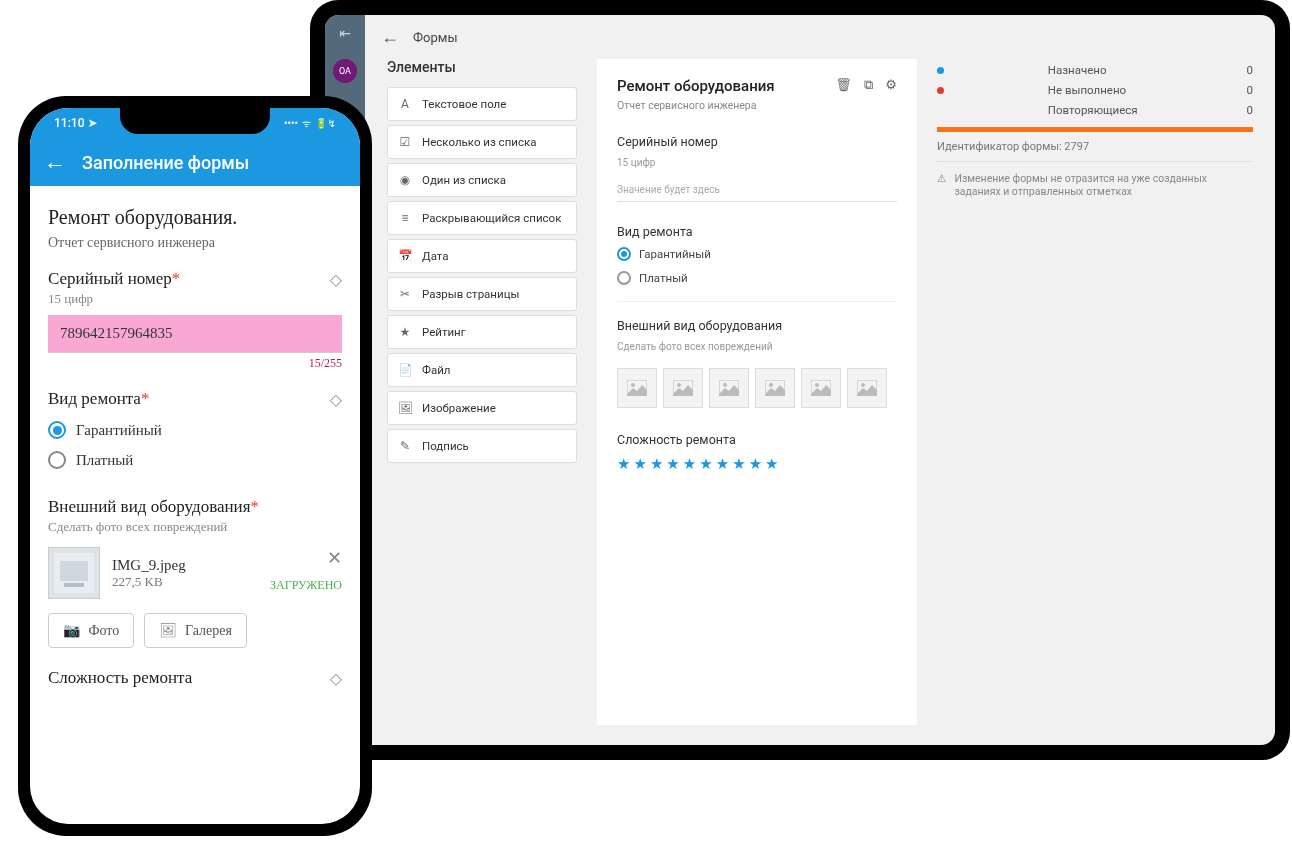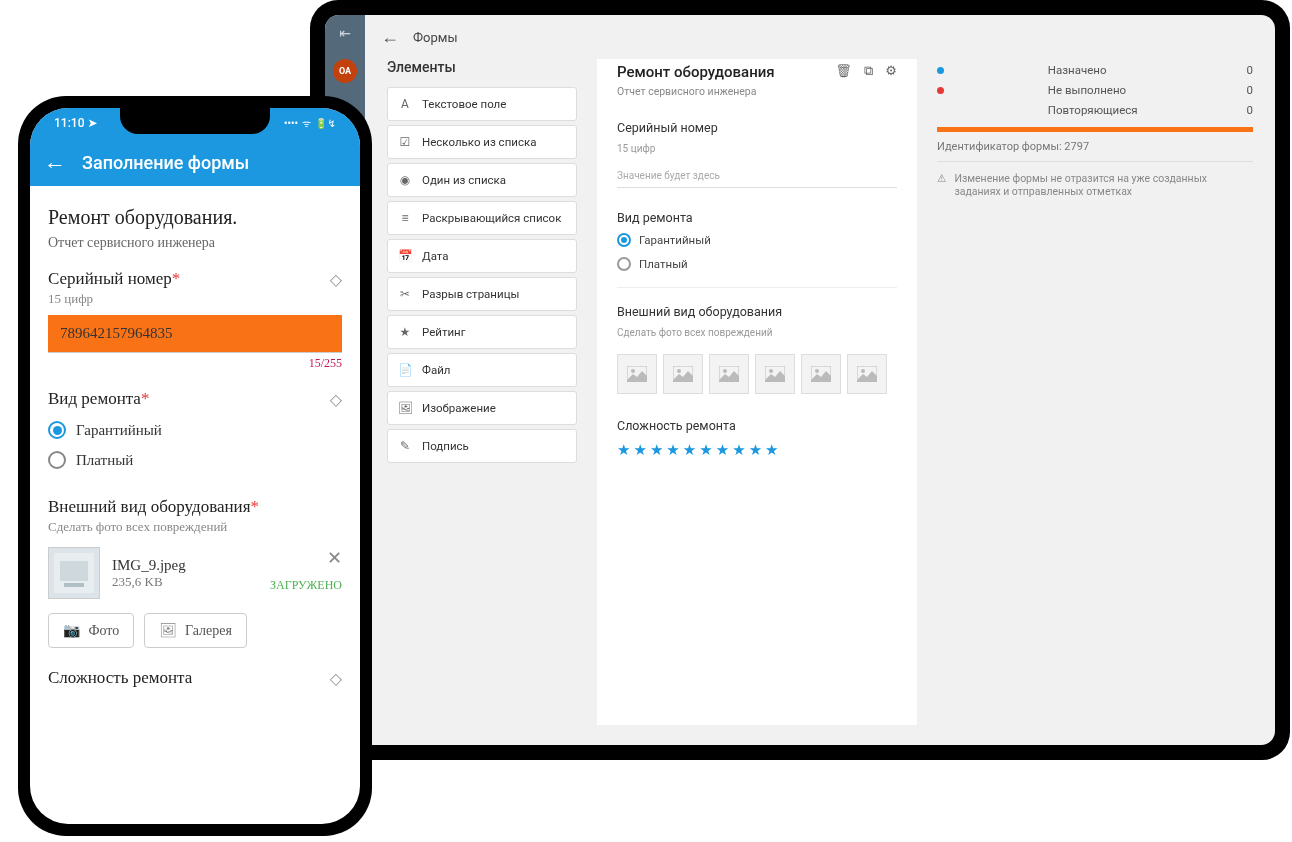--- a/index.html
+++ b/index.html
@@ -3,33 +3,33 @@
 <meta charset="utf-8">
 <style>
 * { box-sizing: border-box; margin: 0; padding: 0; }
 body { font-family: -apple-system, BlinkMacSystemFont, "Segoe UI", Roboto, sans-serif; background: #fff; width: 1292px; height: 842px; position: relative; overflow: hidden; }
 
 
 .tablet { position: absolute; left: 310px; top: 0; width: 980px; height: 760px; background: #000; border-radius: 28px; padding: 15px; }
 .tablet-screen { width: 100%; height: 100%; background: #f1f1f1; border-radius: 14px; overflow: hidden; display: flex; }
 .t-rail { width: 40px; background: #546a7b; display: flex; flex-direction: column; align-items: center; padding-top: 10px; gap: 18px; }
 .t-rail-icon { color: #cbd5de; font-size: 14px; }
-.t-avatar-circle { width: 24px; height: 24px; border-radius: 50%; background: #c2410c; color: #fff; font-size: 9px; display: flex; align-items: center; justify-content: center; font-weight: bold; }
+.t-avatar-circle { width: 24px; height: 24px; border-radius: 50%; background: #701a75; color: #fff; font-size: 9px; display: flex; align-items: center; justify-content: center; }
 .t-main { flex: 1; display: flex; flex-direction: column; }
 .t-header { height: 44px; display: flex; align-items: center; padding: 0 16px; gap: 14px; }
 .t-back-arrow { font-size: 18px; color: #555; }
 .t-header-title { font-size: 13px; color: #444; }
 .t-content { flex: 1; display: flex; gap: 20px; padding: 0 22px 20px; overflow: hidden; }
 
 .t-elements { width: 190px; }
 .t-panel-title { font-size: 14px; font-weight: 500; color: #333; margin-bottom: 12px; }
 .t-element-item { display: flex; align-items: center; gap: 10px; height: 34px; background: #fff; border: 1px solid #ddd; border-radius: 3px; padding: 0 10px; margin-bottom: 4px; font-size: 11.5px; color: #333; }
 .t-element-icon { width: 14px; text-align: center; color: #666; font-size: 12px; }
 
-.t-form { width: 320px; background: #fff; border-radius: 0; padding: 4px 20px; }
+.t-form { width: 320px; background: #fff; border-radius: 0; padding: 18px 20px; }
 .t-form-head { display: flex; justify-content: space-between; align-items: flex-start; margin-bottom: 4px; }
 .t-form-title { font-size: 15px; font-weight: 500; color: #222; }
 .t-form-actions { display: flex; gap: 12px; color: #666; font-size: 13px; }
 .t-form-sub { font-size: 10.5px; color: #888; margin-bottom: 22px; }
 .t-section-label { font-size: 12.5px; color: #333; margin-bottom: 8px; }
 .t-hint { font-size: 10px; color: #999; margin-bottom: 16px; }
 .t-placeholder-line { font-size: 10px; color: #aaa; border-bottom: 1px solid #ddd; padding-bottom: 6px; margin-bottom: 22px; }
 .t-radio-row { display: flex; align-items: center; gap: 8px; margin-bottom: 10px; font-size: 11.5px; color: #444; }
 .t-radio { width: 14px; height: 14px; border: 2px solid #999; border-radius: 50%; display: inline-flex; align-items: center; justify-content: center; }
 .t-radio.selected { border-color: #1b98e0; }
@@ -58,21 +58,21 @@
 .p-appbar { height: 48px; background: #1b98e0; color: #fff; display: flex; align-items: center; gap: 16px; padding: 0 14px; font-size: 18px; font-weight: 500; }
 .p-back { font-size: 22px; }
 .p-body { flex: 1; padding: 20px 18px 0; overflow: hidden; font-family: Liberation Serif, serif; }
 .p-title { font-size: 20px; font-weight: 500; color: #222; }
 .p-sub { font-size: 14px; color: #666; margin-top: 6px; margin-bottom: 18px; }
 .p-sec-row { display: flex; justify-content: space-between; align-items: center; margin-top: 18px; }
 .p-sec-label { font-size: 17px; color: #222; }
 .p-req { color: #e53935; }
 .p-eraser { color: #999; font-size: 16px; }
 .p-hint { font-size: 13px; color: #888; margin-top: 2px; }
-.p-input { background: #f97316; padding: 10px 12px; margin-top: 8px; font-size: 15px; color: #333; border-bottom: 1px solid #ccc; }
+.p-input { background: #f9a8d4; padding: 10px 12px; margin-top: 8px; font-size: 15px; color: #333; border-bottom: 1px solid #ccc; }
 .p-counter { text-align: right; font-size: 12px; color: #be185d; margin-top: 3px; }
 .p-radio-row { display: flex; align-items: center; gap: 10px; margin-top: 12px; font-size: 15px; color: #333; }
 .p-radio { width: 18px; height: 18px; border: 2px solid #888; border-radius: 50%; display: inline-flex; align-items: center; justify-content: center; }
 .p-radio.selected { border-color: #1b98e0; }
 .p-radio.selected::after { content: ""; width: 9px; height: 9px; background: #1b98e0; border-radius: 50%; }
 .p-file-row { display: flex; align-items: center; gap: 12px; margin-top: 12px; position: relative; }
 .p-thumb { width: 52px; height: 52px; background: #dce4ea; border: 1px solid #ccc; display: flex; align-items: center; justify-content: center; color: #8aa; font-size: 10px; }
 .p-file-name { font-size: 15px; color: #333; }
 .p-file-size { font-size: 13px; color: #777; }
 .p-file-status { color: #4caf50; font-size: 12px; font-weight: 500; position: absolute; right: 0; bottom: 6px; }
@@ -302,21 +302,21 @@
       <div class="p-file-row">
         <div class="p-thumb">
             <svg width="40" height="40" viewBox="0 0 40 40">
               <rect width="40" height="40" fill="#e8edf0"></rect>
               <rect x="6" y="8" width="28" height="20" fill="#cfd8dc"></rect>
               <rect x="10" y="30" width="20" height="4" fill="#b0bec5"></rect>
             </svg>
           </div>
         <div>
           <div class="p-file-name">IMG_9.jpeg</div>
-          <div class="p-file-size">235,6 KB</div>
+          <div class="p-file-size">227,5 KB</div>
         </div>
         <span class="p-file-status">ЗАГРУЖЕНО</span>
         <span class="p-file-close">✕</span>
       </div>
 
       <div class="p-btns">
         <div class="p-btn">
             <span class="p-btn-icon">📷</span>
             <span>Фото</span>
           </div>

